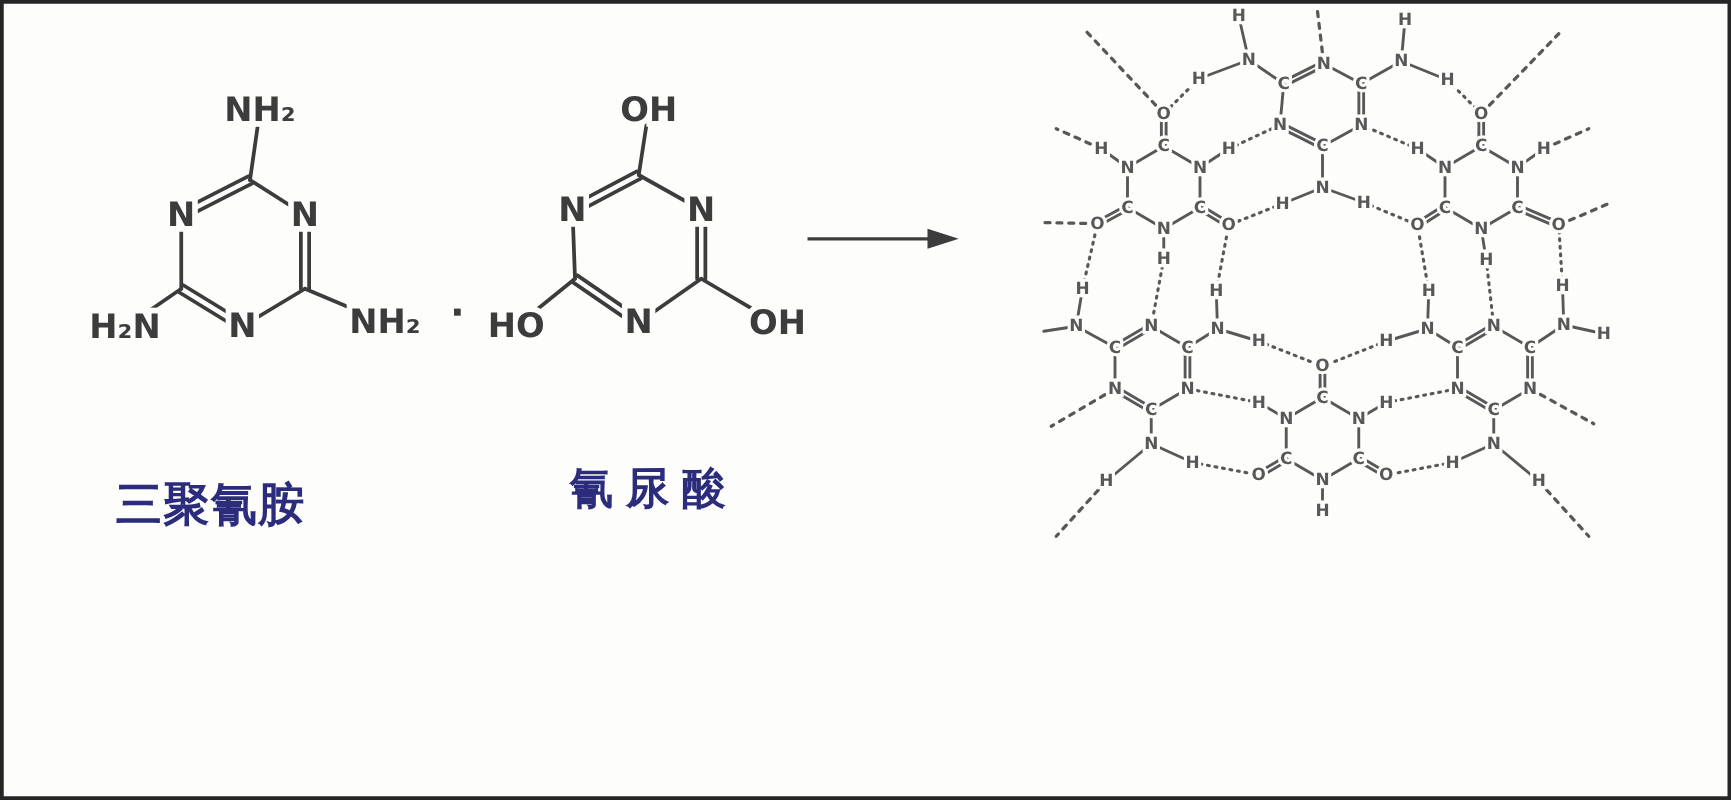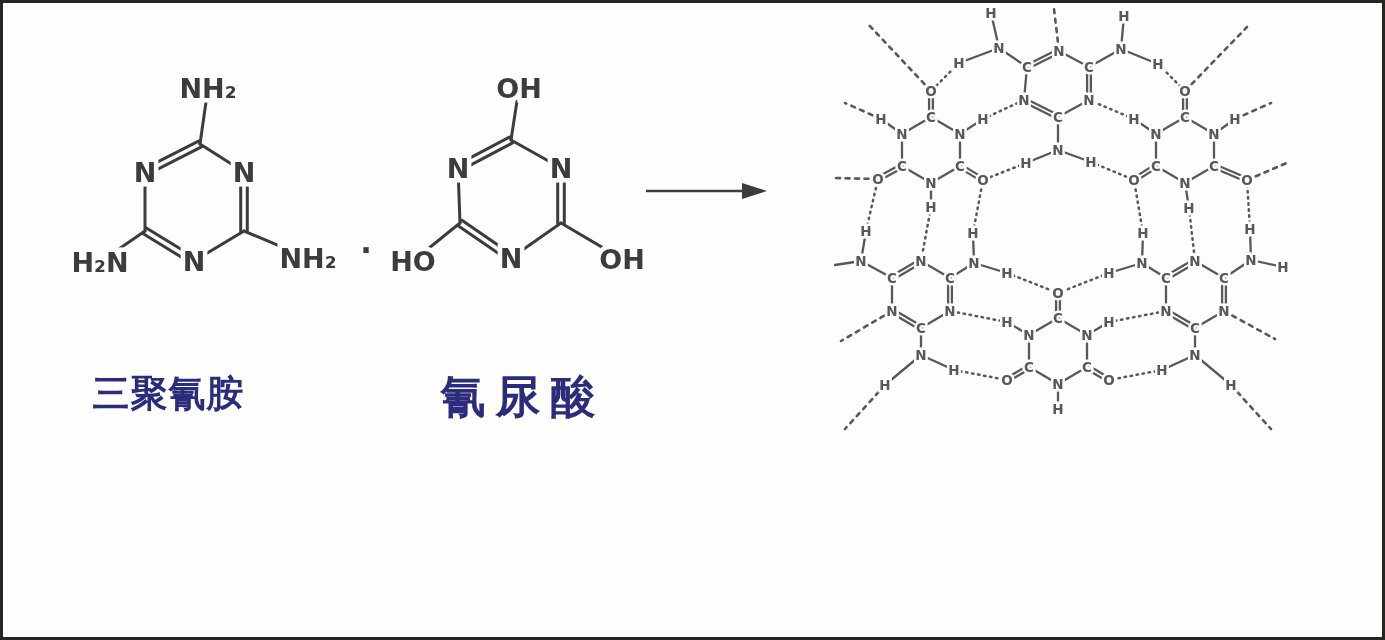--- a/index.html
+++ b/index.html
@@ -6,22 +6,22 @@
   .figure{
     position:relative; width:1385px; height:640px; box-sizing:border-box;
     background:#fdfdfc; border:3px solid #262626; overflow:hidden;
     font-family:"Liberation Sans","DejaVu Sans",sans-serif;
   }
   .mol-svg{position:absolute;}
   .cn-label{
     position:absolute; text-align:center; font-weight:700;
     color:#2c2c7c; font-family:"DejaVu Sans","Liberation Sans",sans-serif;
   }
-  #mel-label{left:68px; top:366px; width:195px; font-size:37px; letter-spacing:1px;}
-  #cya-label{left:424px; top:364px; width:192px; font-size:45px; letter-spacing:10px;}
+  #mel-label{left:68px; top:376px; width:195px; font-size:37px; letter-spacing:1px;}
+  #cya-label{left:424px; top:364px; width:192px; font-size:35px; letter-spacing:10px;}
   #mca-label{left:998px; top:462px; width:124px; font-size:35px; letter-spacing:2px;
              font-family:"Liberation Sans","DejaVu Sans",sans-serif;}
   #dot-sep{
     position:absolute; left:348px; top:226px; width:32px; text-align:center;
     font-size:38px; font-weight:700; color:#3c3c3c;
   }
 </style>
 </head>
 <body>
 

